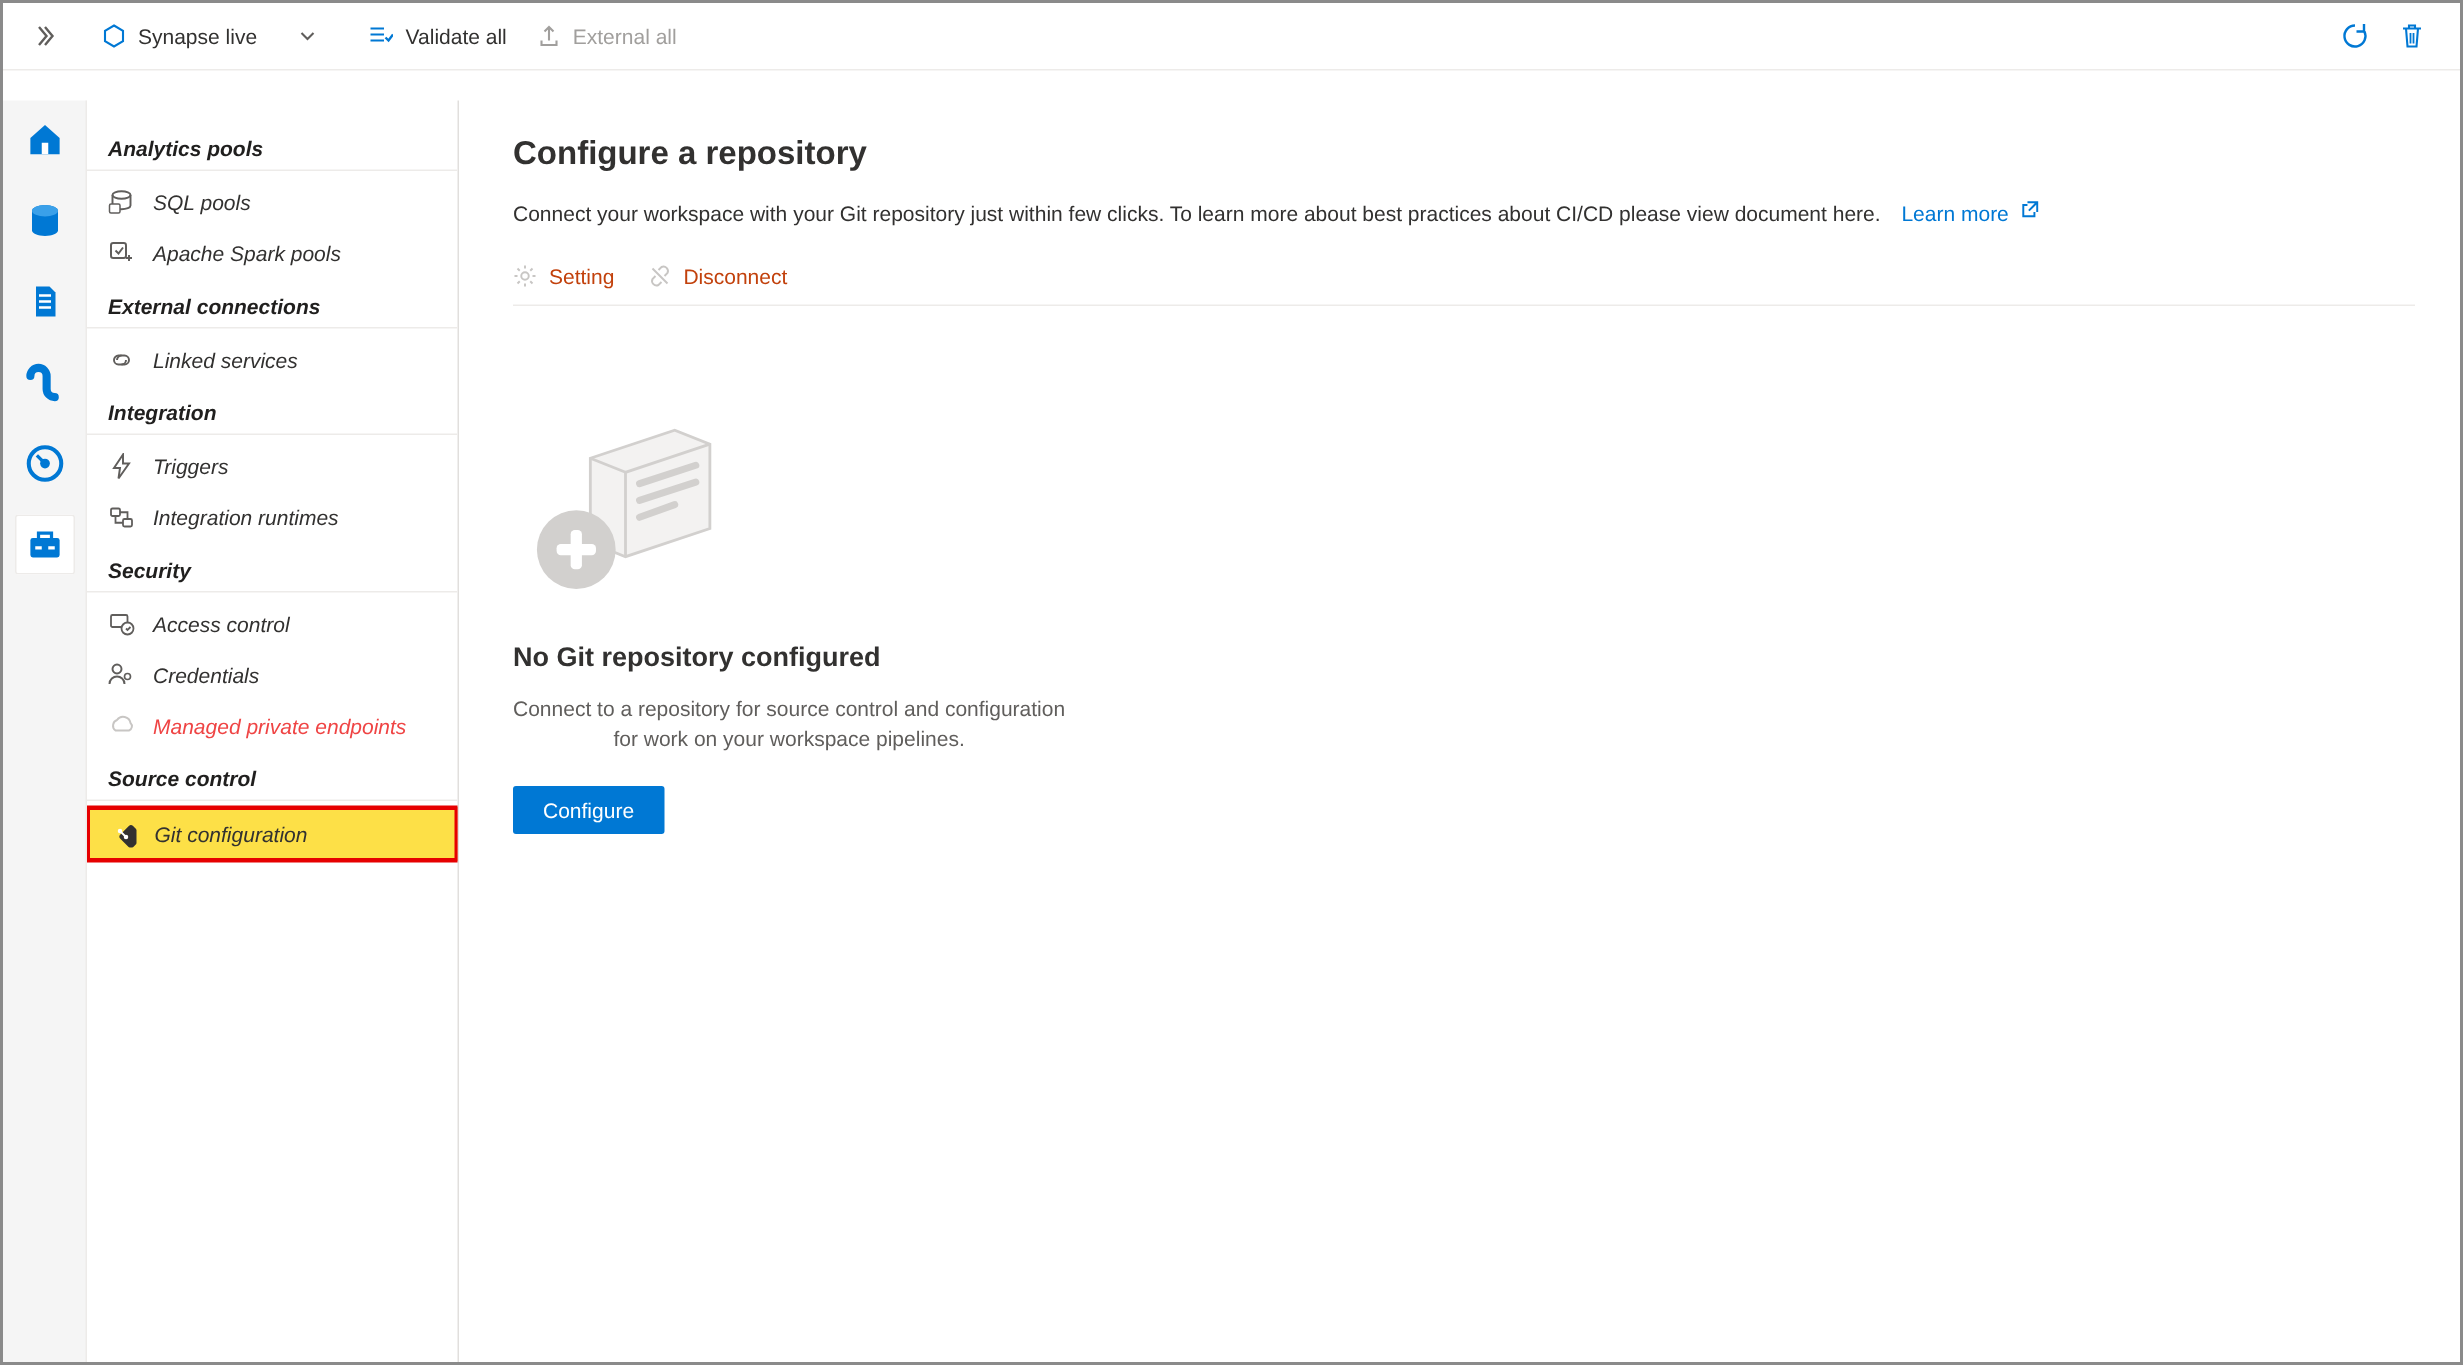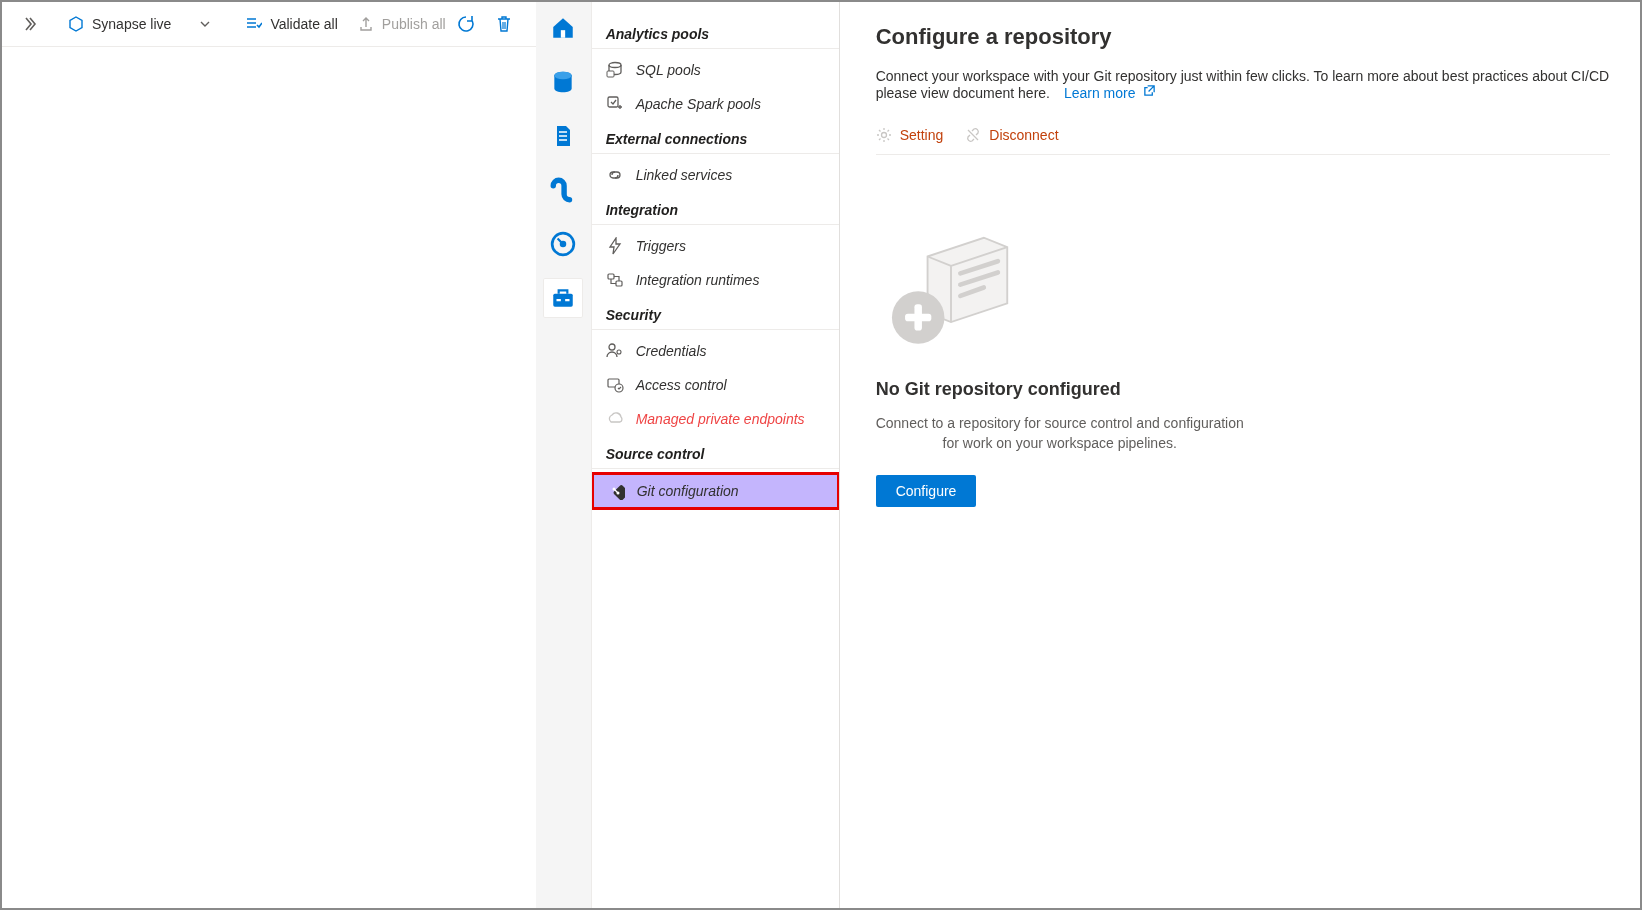--- a/index.html
+++ b/index.html
@@ -1,17 +1,17 @@
 <!DOCTYPE html>
 <html><head>
 <meta charset="utf-8">
 <style>
   * { box-sizing: border-box; margin: 0; padding: 0; }
   html, body { width: 1642px; height: 910px; font-family: "Segoe UI", -apple-system, sans-serif; font-size: 14px; color: #323130; background: #fff; }
-  .app-frame { width: 1642px; height: 910px; border: 2px solid #8a8a8a; display: flex; flex-direction: row; overflow: hidden; }
+  .app-frame { width: 1642px; height: 910px; border: 2px solid #8a8a8a; display: flex; flex-direction: column; overflow: hidden; gap: 20px; }
 
   
   .cmdbar { height: 45px; border-bottom: 1px solid #edebe9; display: flex; align-items: center; padding: 0 12px 0 0; }
   .cmdbar .leftcol-spacer { width: 56px; display:flex; align-items:center; justify-content:center; }
   .cmdbar .grp { display: flex; align-items: center; height: 100%; }
   .cmdbar .itm { display: flex; align-items: center; gap: 8px; padding: 0 10px; height: 100%; cursor: pointer; }
   .cmdbar .sep { width: 1px; height: 26px; background: transparent; margin: 0 6px; }
   .cmdbar .disabled { color: #a19f9d; }
   .cmdbar .right { margin-left: auto; display:flex; align-items:center; gap:18px; padding-right:10px; }
   .ico { width:16px; height:16px; display:inline-flex; align-items:center; justify-content:center; flex:0 0 auto; }
@@ -25,21 +25,21 @@
   
   .rail { width:56px; background:#f5f5f5; border-right:1px solid #edebe9; display:flex; flex-direction:column; align-items:center; padding-top:6px; gap:14px; }
   .rail .rail-btn { width:40px; height:40px; display:flex; align-items:center; justify-content:center; border-radius:2px; cursor:pointer; }
   .rail .rail-btn.active { background:#fff; box-shadow: inset 0 0 0 1px #edebe9; }
 
   
   .panel { width:248px; border-right:1px solid #e1dfdd; padding:14px 0 0 0; overflow:auto;font-style:italic; }
   .panel .section-title { font-weight:600; font-size:14px; color:#201f1e; padding:10px 14px 6px 14px; border-bottom:1px solid #edebe9; margin-bottom:4px; }
   .panel .nav-item { display:flex; align-items:center; gap:12px; padding:8px 14px 8px 14px; cursor:pointer; color:#323130; }
   .panel .nav-item.disabled { color:#ef4444; cursor:default; }
-  .panel .nav-item.active { background:#c4b5fd; }
+  .panel .nav-item.active { background:#fde047; }
   .panel .nav-item .ico { width:18px; height:18px; }
   .panel .nav-item.highlight-frame { outline:3px solid #e60000; outline-offset:-2px; border:1px solid #e60000; }
 
   
   .main { flex:1; padding:22px 30px 0 36px; display:flex; flex-direction:column; }
   .main h1 { font-size:22px; font-weight:700; margin-bottom:18px; }
   .main .intro { font-size:14px; color:#323130; margin-bottom:8px; }
   .main .intro a { color:#0078d4; text-decoration:none; margin-left:10px; }
   .main .intro a .ext { margin-left:4px; }
   .main .sub-toolbar { display:flex; align-items:center; gap:22px; height:40px; border-bottom:1px solid #edebe9; margin-top:6px; }
@@ -91,21 +91,21 @@
         </span>
         <span>Validate all</span>
       </div>
       <div class="itm disabled">
         <span class="ico ico-grey">
           <svg width="16" height="16" viewBox="0 0 16 16">
               <path d="M8 11V2M5 5l3-3 3 3" stroke="#a19f9d" stroke-width="1.4" fill="none"></path>
               <path d="M3 11v3h10v-3" stroke="#a19f9d" stroke-width="1.4" fill="none"></path>
             </svg>
         </span>
-        <span>Publish all</span>
+        <span>External all</span>
       </div>
     </div>
     <div class="right">
       <span class="ico ico-blue" style="width:20px;height:20px;cursor:pointer">
         <svg width="20" height="20" viewBox="0 0 20 20">
             <path d="M10 3a7 7 0 1 0 6.3 4" stroke="#0078d4" stroke-width="1.6" fill="none"></path>
             <path d="M16 2v5h-5" stroke="#0078d4" stroke-width="1.6" fill="none"></path>
           </svg>
       </span>
       <span class="ico ico-blue" style="width:20px;height:20px;cursor:pointer">
@@ -212,36 +212,36 @@
               <path d="M8 5.5h5V10M10 12.5H5V8" stroke="#605e5c" stroke-width="1.2" fill="none"></path>
             </svg>
           </span>
         <span>Integration runtimes</span>
       </div>
 
       <div class="section-title">Security</div>
       <div class="nav-item">
         <span class="ico">
             <svg width="18" height="18" viewBox="0 0 18 18">
+              <rect x="2" y="3" width="11" height="8" rx="1" stroke="#605e5c" stroke-width="1.2" fill="none"></rect>
+              <circle cx="13" cy="12" r="4" stroke="#605e5c" stroke-width="1.2" fill="#fff"></circle>
+              <path d="M12 12l1 1 2-2" stroke="#605e5c" stroke-width="1.2" fill="none"></path>
+            </svg>
+          </span>
+        <span>Access control</span>
+      </div>
+      <div class="nav-item">
+        <span class="ico">
+            <svg width="18" height="18" viewBox="0 0 18 18">
               <circle cx="6" cy="5" r="3" stroke="#605e5c" stroke-width="1.3" fill="none"></circle>
               <path d="M1 15c0-3 2.5-5 5-5s5 2 5 5" stroke="#605e5c" stroke-width="1.3" fill="none"></path>
               <circle cx="13" cy="10" r="2" stroke="#605e5c" stroke-width="1.1" fill="none"></circle>
             </svg>
           </span>
         <span>Credentials</span>
-      </div>
-      <div class="nav-item">
-        <span class="ico">
-            <svg width="18" height="18" viewBox="0 0 18 18">
-              <rect x="2" y="3" width="11" height="8" rx="1" stroke="#605e5c" stroke-width="1.2" fill="none"></rect>
-              <circle cx="13" cy="12" r="4" stroke="#605e5c" stroke-width="1.2" fill="#fff"></circle>
-              <path d="M12 12l1 1 2-2" stroke="#605e5c" stroke-width="1.2" fill="none"></path>
-            </svg>
-          </span>
-        <span>Access control</span>
       </div>
       <div class="nav-item disabled">
         <span class="ico">
             <svg width="18" height="18" viewBox="0 0 18 18">
               <path d="M5 12a4 4 0 0 1 1-7 5 5 0 0 1 9 2 3 3 0 0 1-1 5H5z" stroke="#c8c6c4" stroke-width="1.3" fill="none"></path>
             </svg>
           </span>
         <span>Managed private endpoints</span>
       </div>
 

